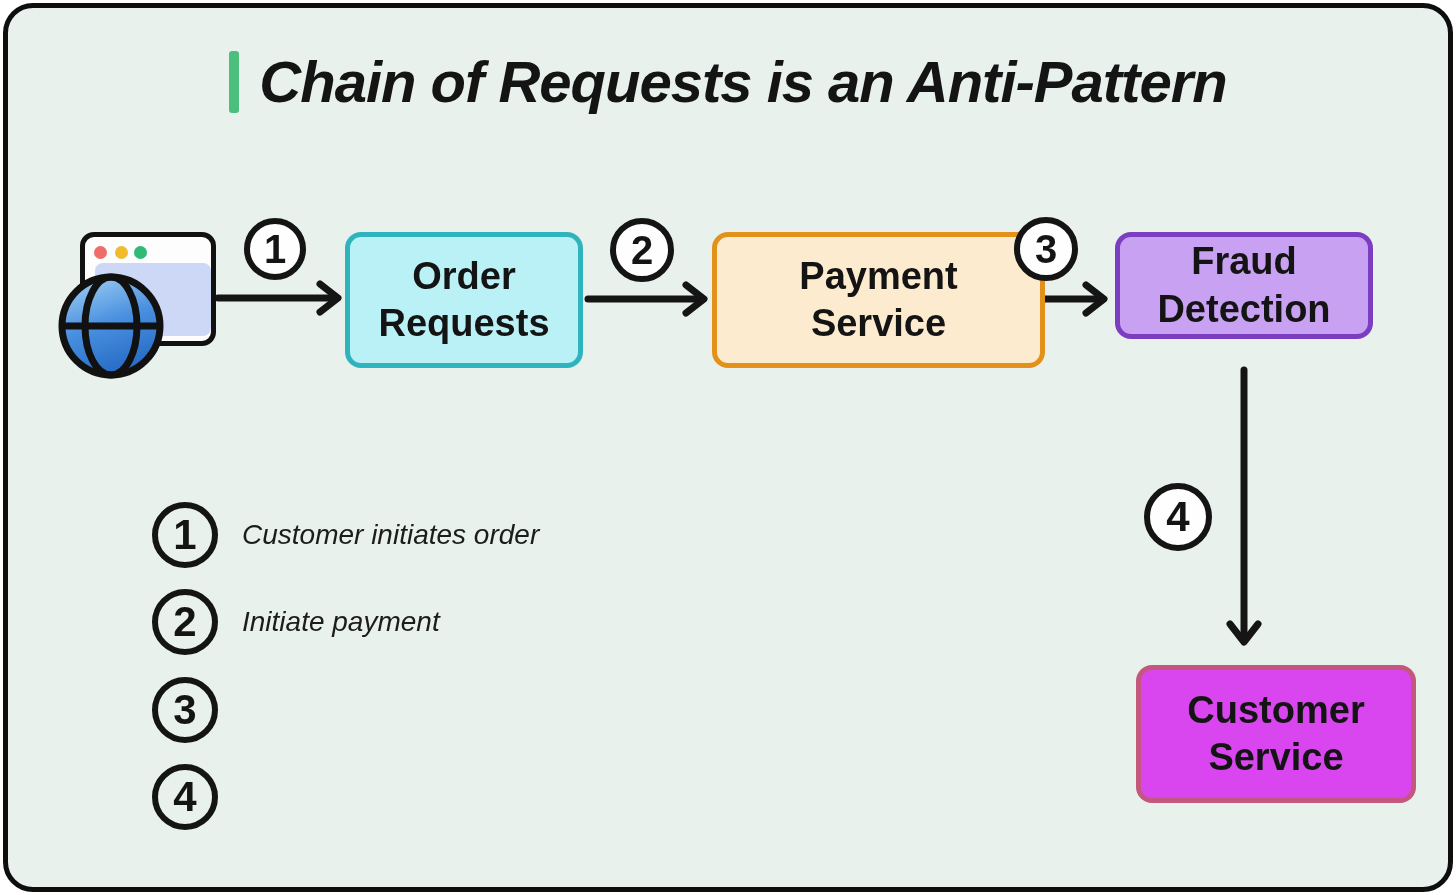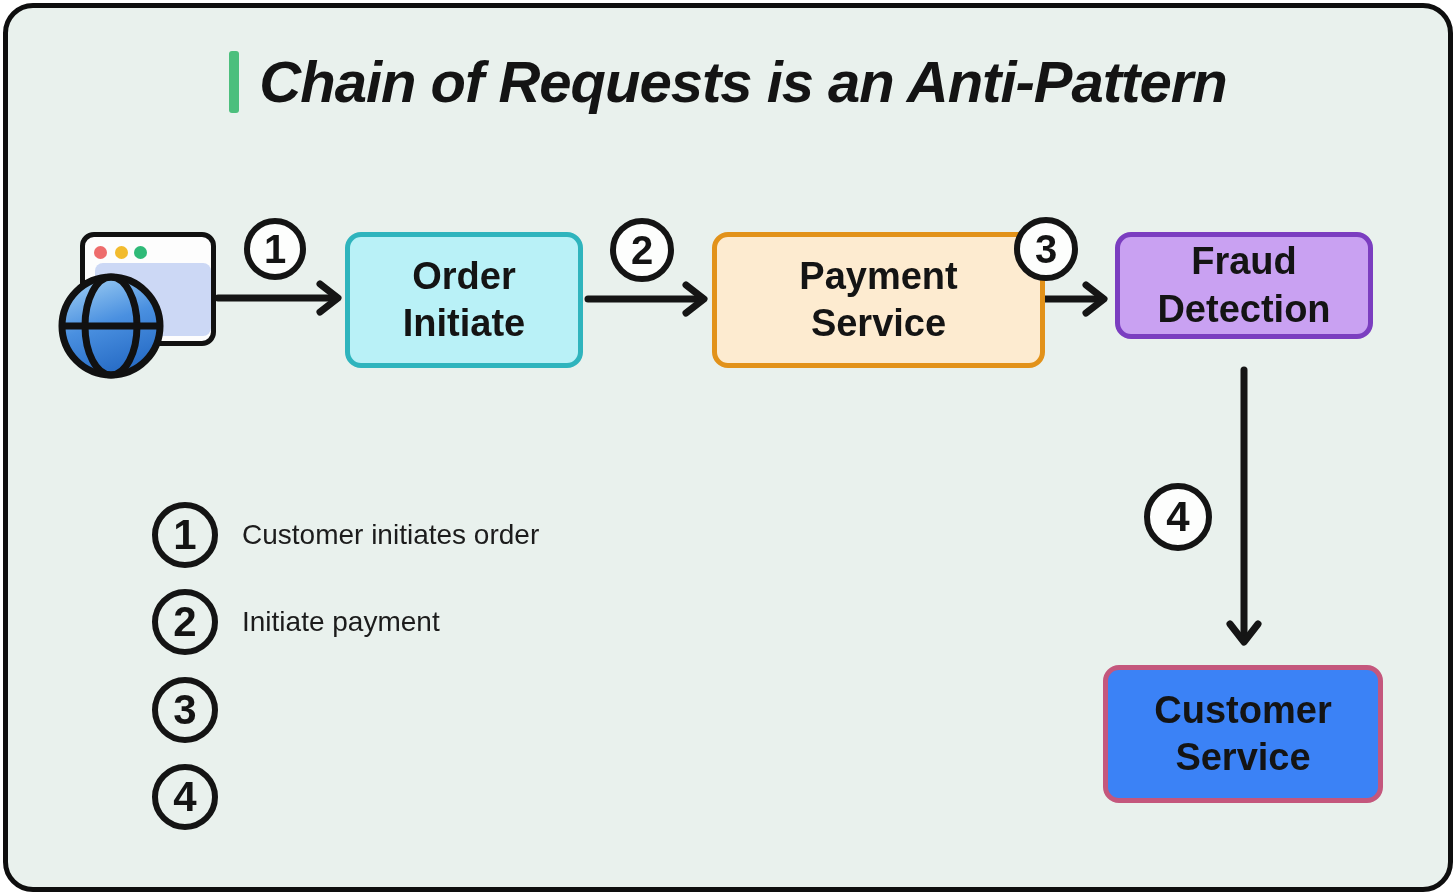--- a/index.html
+++ b/index.html
@@ -76,21 +76,21 @@
   #legend-row-1 { top:502px; }
   #legend-row-2 { top:589px; }
   #legend-row-3 { top:677px; }
   #legend-row-4 { top:764px; }
   .legend-circle {
     box-sizing:border-box; width:66px; height:66px; flex:none;
     border:6px solid #141414; border-radius:50%; background:#e9f1ed;
     display:flex; align-items:center; justify-content:center;
     font-size:42px; font-weight:700; color:#141414;
   }
-  .legend-text { font-size:28px; font-weight:500; color:#1c1c1c; }
+  .legend-text { font-size:28px; font-weight:500; color:#1c1c1c;font-style:italic; }
 </style>
 </head>
 <body>
 
 <div class="frame"></div>
 
 <div class="title-row">
   <span class="accent-bar" style="background: rgb(76, 191, 125);"></span>
   <h1 class="title">Chain of Requests is an Anti-Pattern</h1>
 </div>
@@ -128,24 +128,24 @@
         <stop offset="0.55" stop-color="#4a90e0"></stop>
         <stop offset="1" stop-color="#2a6fc8"></stop>
       </linearGradient>
     </defs>
     <circle cx="56" cy="56" r="49" fill="url(#globeGrad)" stroke="#111111" stroke-width="7"></circle>
     <ellipse cx="56" cy="56" rx="26" ry="49" fill="none" stroke="#111111" stroke-width="7"></ellipse>
     <line x1="8" y1="56" x2="104" y2="56" stroke="#111111" stroke-width="7"></line>
   </svg>
 </div>
 
-<div class="node" id="node-order" style="background: rgb(185, 241, 247); border-color: rgb(47, 180, 189);">Order Initiate</div>
+<div class="node" id="node-order" style="background: rgb(185, 241, 247); border-color: rgb(47, 180, 189);">Order Requests</div>
 <div class="node" id="node-payment" style="background: rgb(253, 235, 208); border-color: rgb(226, 146, 26);">Payment Service</div>
 <div class="node" id="node-fraud" style="background: rgb(201, 161, 242); border-color: rgb(123, 62, 192);">Fraud Detection</div>
-<div class="node" id="node-customer" style="background: #3b82f6; border-color: rgb(196, 87, 125);">Customer Service</div>
+<div class="node" id="node-customer" style="background: #d946ef; border-color: rgb(196, 87, 125); margin-left: 33px;">Customer Service</div>
 
 <div class="step-circle" id="step1">1</div>
 <div class="step-circle" id="step2">2</div>
 <div class="step-circle" id="step3">3</div>
 <div class="step-circle" id="step4">4</div>
 
 <div class="legend-row" id="legend-row-1">
   <div class="legend-circle">1</div>
   <span class="legend-text">Customer initiates order</span>
 </div>

